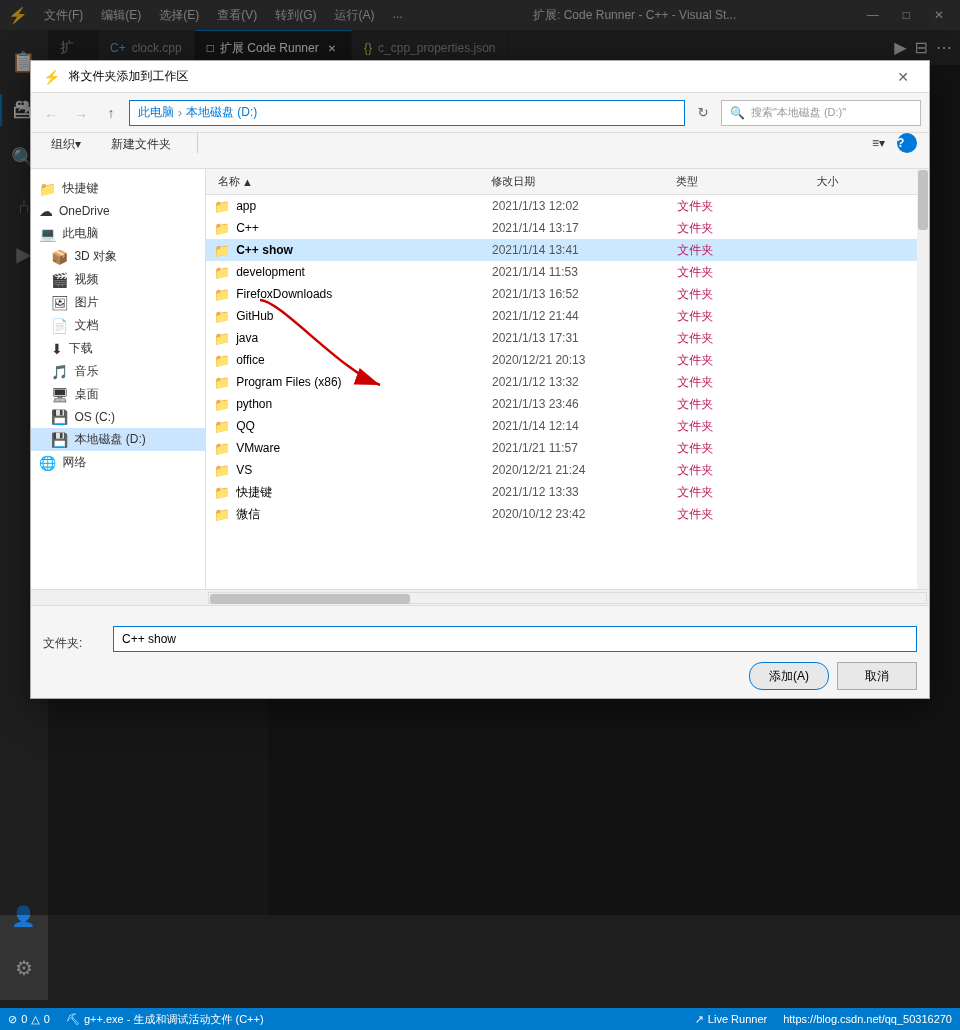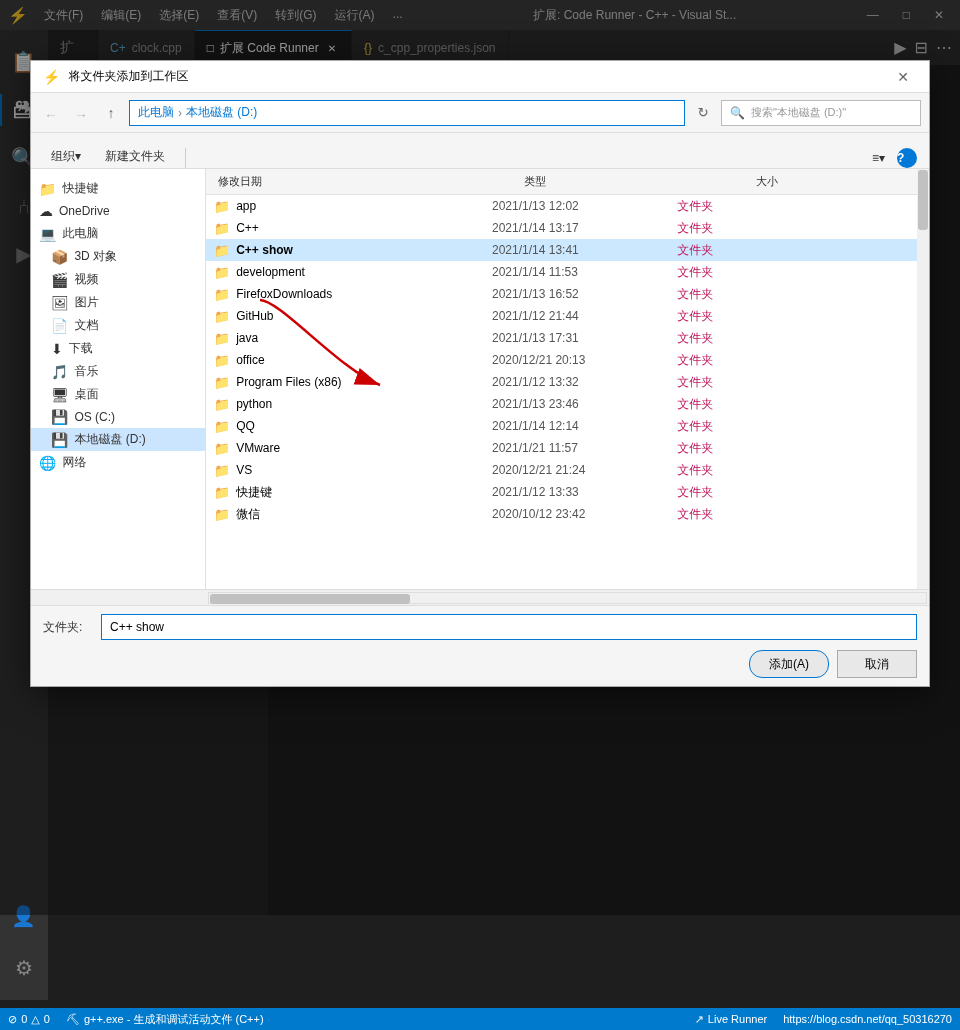--- a/index.html
+++ b/index.html
@@ -344,23 +344,23 @@
       gap: 6px;
       font-size: 12px;
       color: #888;
     }
 
     
     .dialog-toolbar {
       background: #f5f5f5;
       height: 36px;
       display: flex;
-      align-items: flex-end;
+      align-items: flex-start;
       padding: 0 12px;
-      gap: 8px;
+      gap: 14px;
       border-bottom: 1px solid #ddd;
     }
     .toolbar-btn {
       display: flex;
       align-items: center;
       gap: 4px;
       padding: 3px 8px;
       border: none;
       background: transparent;
       font-size: 12px;
@@ -452,23 +452,24 @@
     .file-col-size { flex: 1; color: #555; }
 
     
     .dialog-bottom {
       background: #f5f5f5;
       padding: 8px 12px;
       border-top: 1px solid #ddd;
     }
     .dialog-folder-row {
       display: flex;
-      align-items: center;
-      gap: 8px;
+      align-items: flex-end;
+      gap: 20px;
       margin-bottom: 10px;
+      margin-top: 12px;
     }
     .dialog-folder-label {
       font-size: 12px;
       color: #333;
       width: 50px;
     }
     .dialog-folder-input {
       flex: 1;
       height: 26px;
       border: 1px solid #0078d7;
@@ -729,20 +730,24 @@
         </div>
         <div class="tree-item">
           <span class="tree-item-icon">🌐</span>
           <span>网络</span>
         </div>
       </div>
 
       <div class="dialog-filelist">
 
         <div class="filelist-header">
+          <div class="filelist-col col-name">
+            <span>名称</span>
+            <span>▲</span>
+          </div>
           <div class="filelist-col col-date">
             <span>修改日期</span>
           </div>
           <div class="filelist-col col-type">
             <span>类型</span>
           </div>
           <div class="filelist-col col-size">
             <span>大小</span>
           </div>
         </div>

